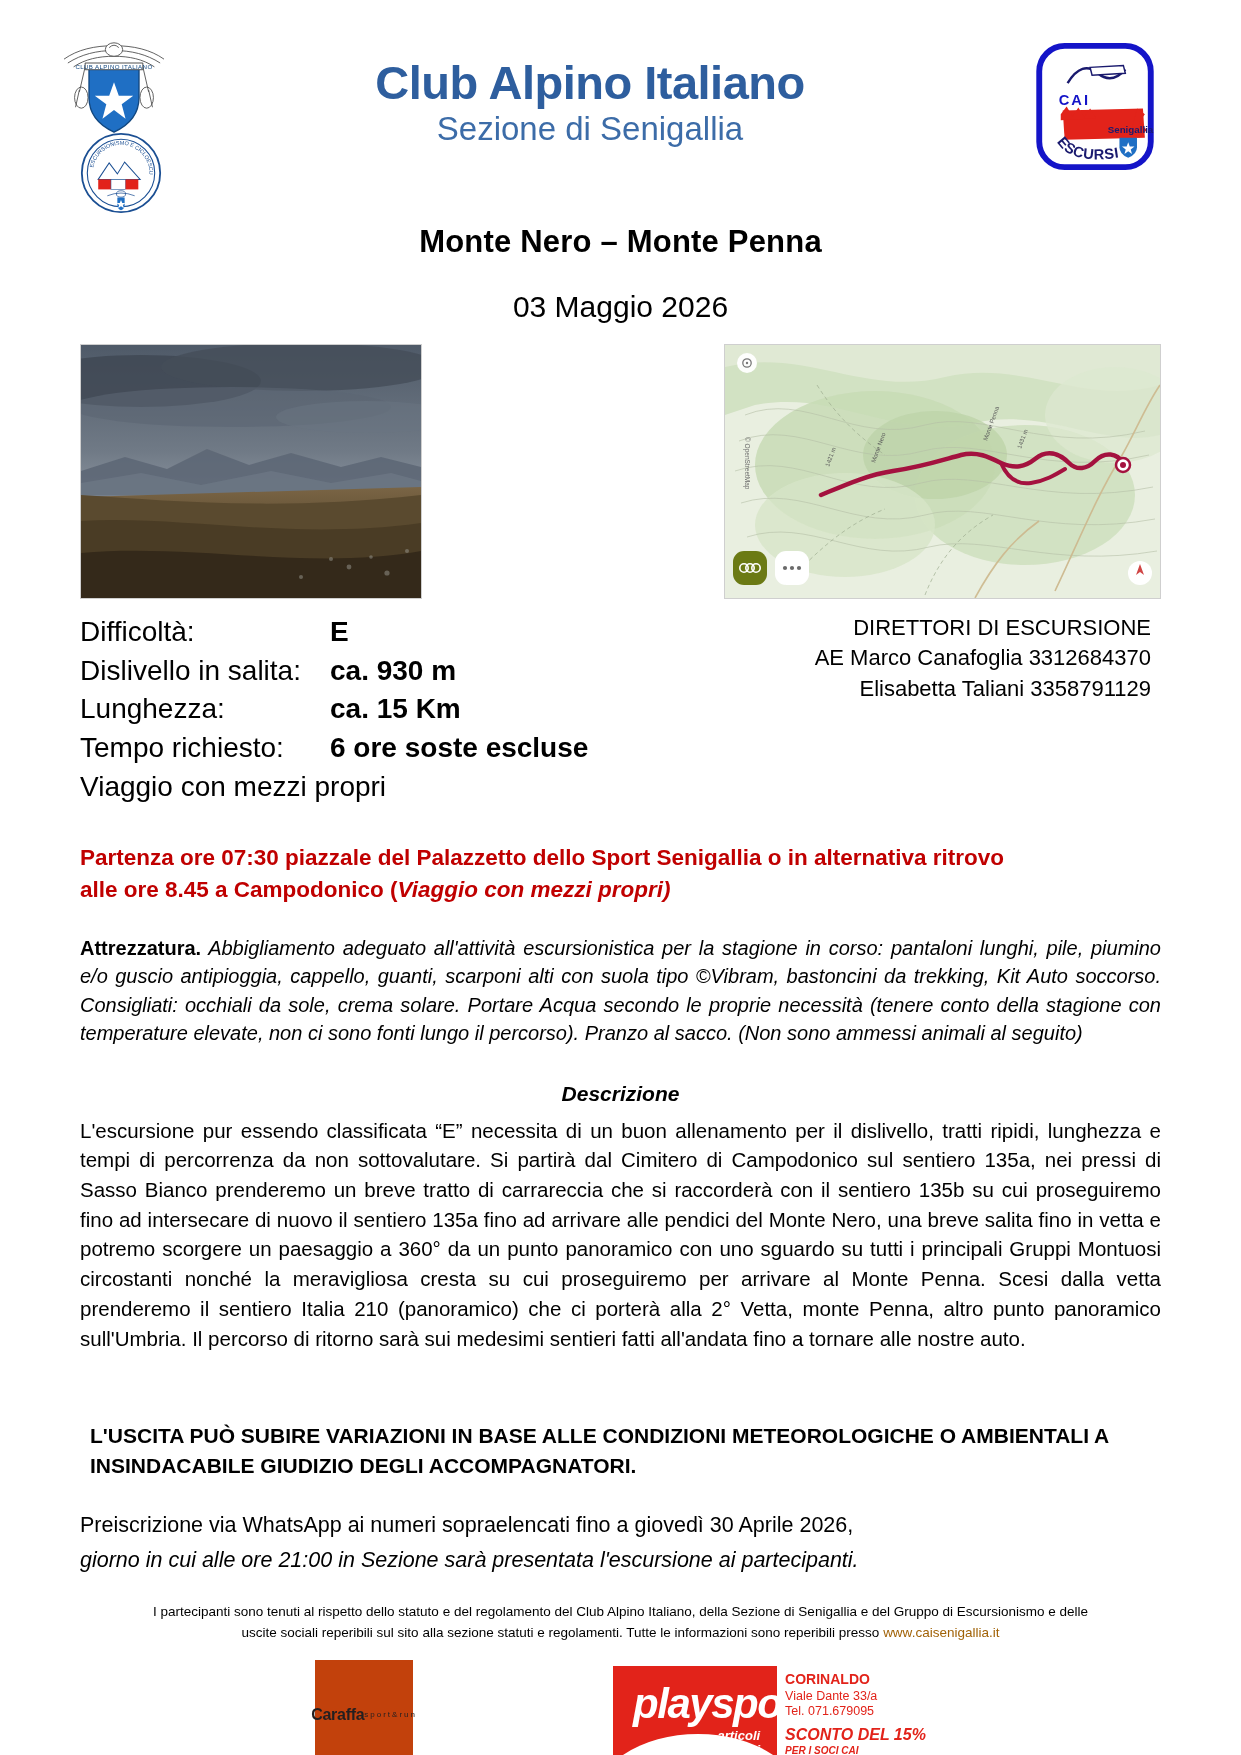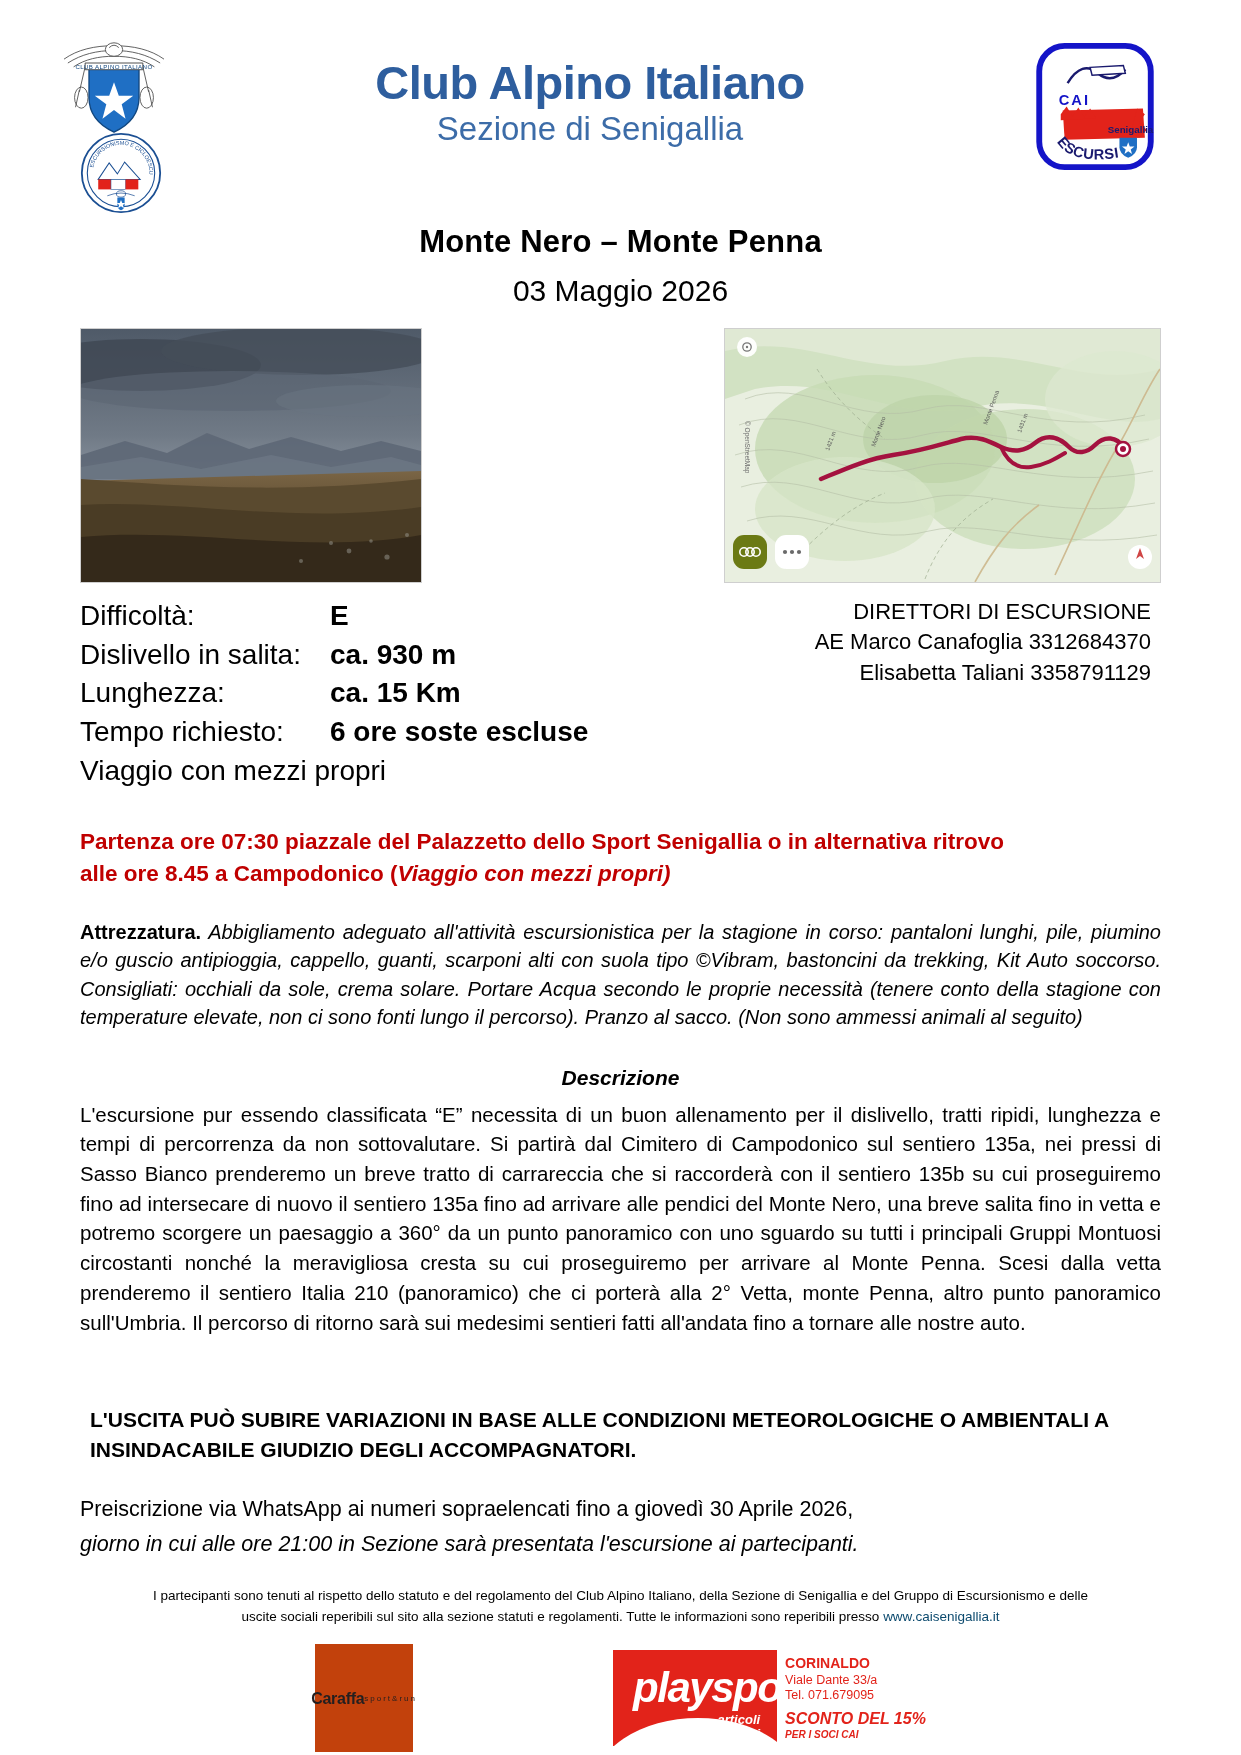--- a/index.html
+++ b/index.html
@@ -74,21 +74,21 @@
   .event-title {
     text-align: center;
     font-size: 31px;
     font-weight: bold;
     margin-top: 24px;
     letter-spacing: 0.2px;
   }
   .event-date {
     text-align: center;
     font-size: 30px;
-    margin-top: 14px;
+    margin-top: 30px;
     font-weight: normal;
   }
 
   
   .media-row {
     display: flex;
     justify-content: space-between;
     margin-top: 20px;
     padding: 0 0px;
   }
@@ -195,21 +195,21 @@
     display: block;
     margin-top: 4px;
   }
   .fineprint {
     margin-top: 26px;
     text-align: center;
     font-size: 13.5px;
     line-height: 1.55;
     padding: 0 20px;
   }
-  .fineprint a { color: #0c4a6e; text-decoration: none; }
+  .fineprint a { color: #a16207; text-decoration: none; }
 
   
   .sponsors {
     margin-top: 16px;
     display: flex;
     align-items: center;
     justify-content: center;
     gap: 200px;
   }
   .caraffa {

